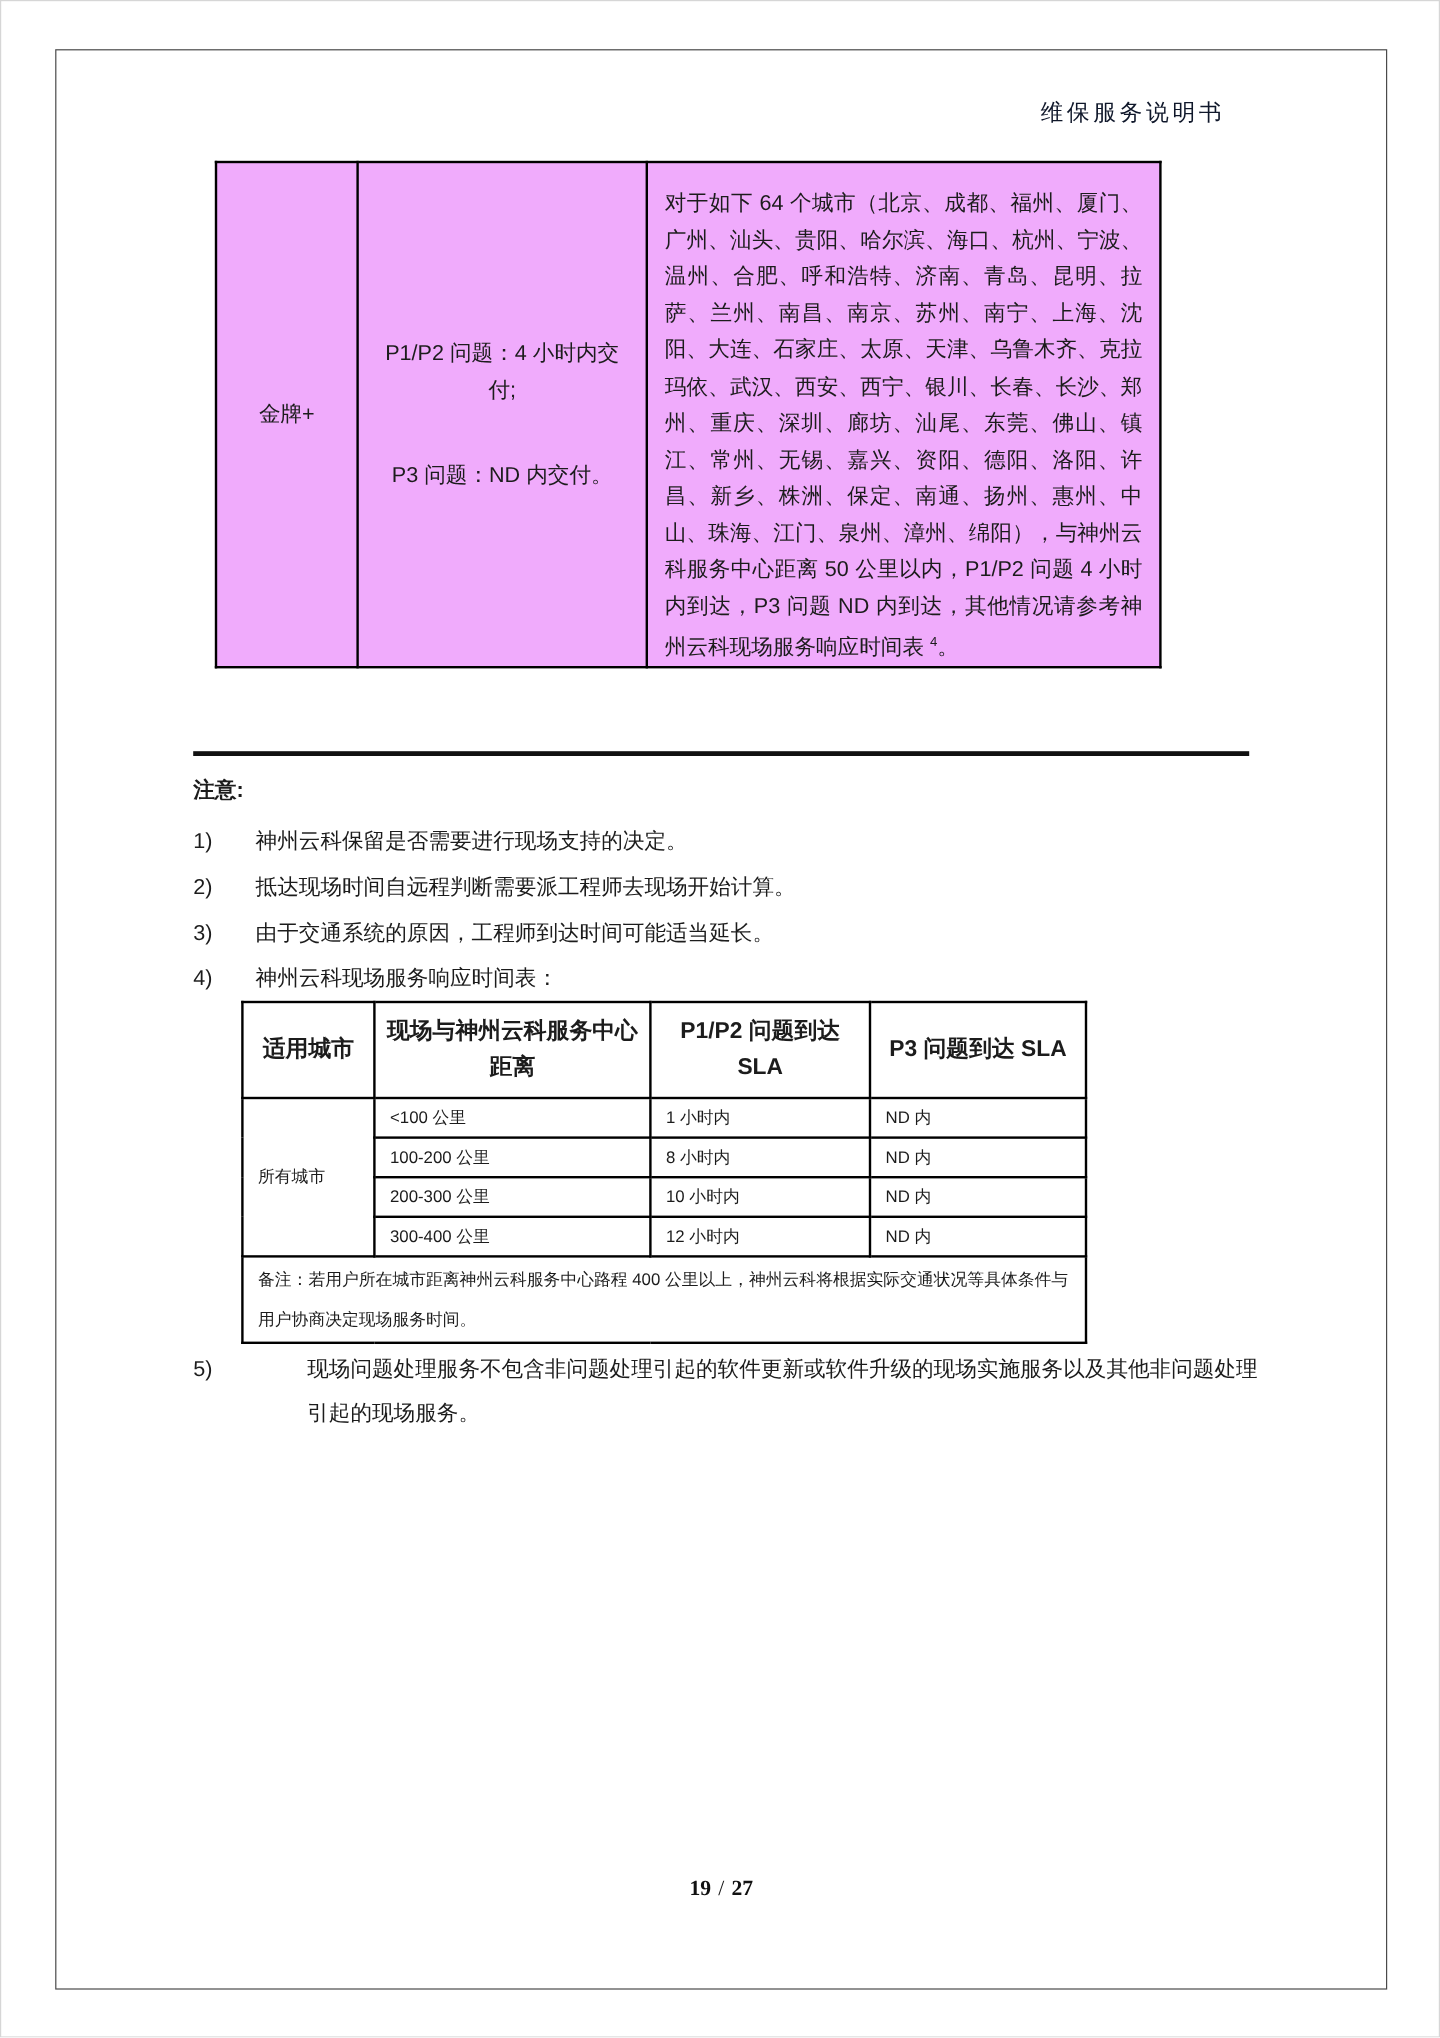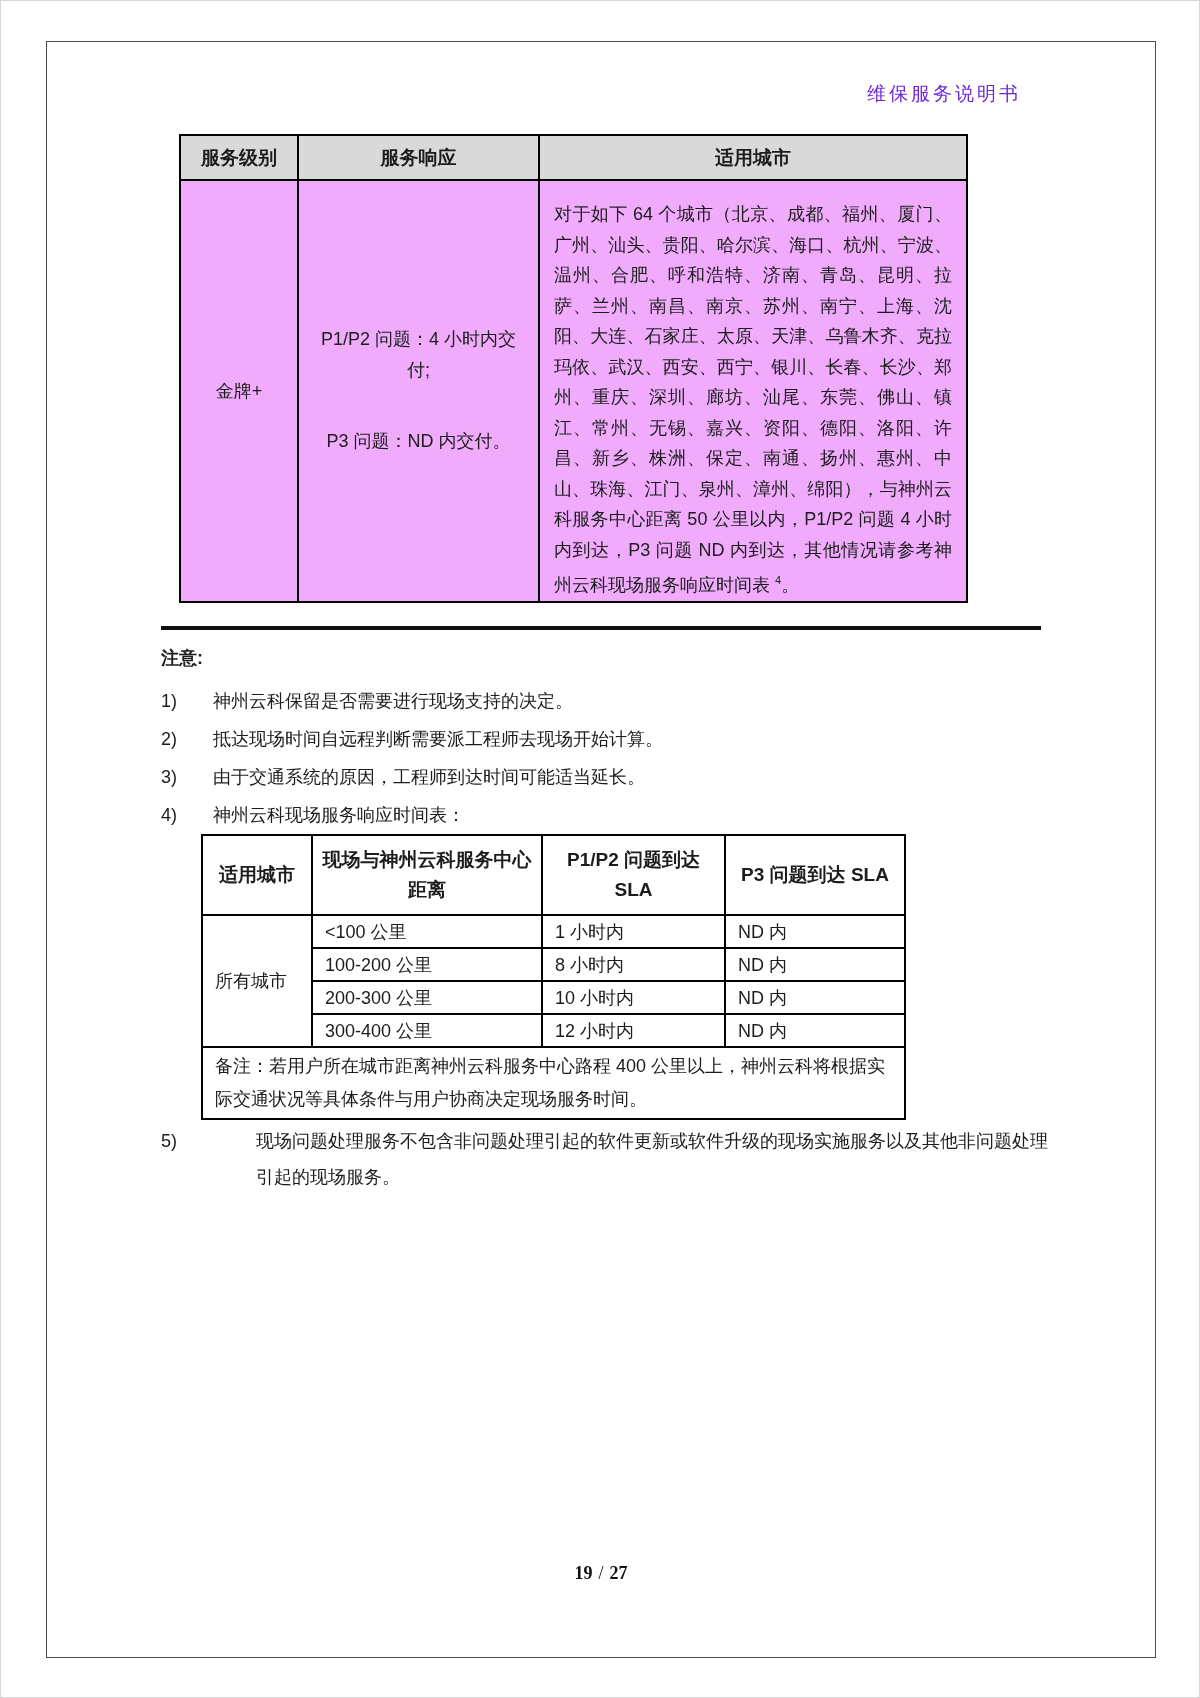--- a/index.html
+++ b/index.html
@@ -23,21 +23,21 @@
     border: 1.5px solid #4a4a4a;
     pointer-events: none;
   }
   .doc-header {
     position: absolute;
     left: 540px; top: 80px; width: 480px;
     text-align: right;
     font-family: "Liberation Serif", "DejaVu Serif", serif;
     font-size: 19px;
     letter-spacing: 3px;
-    color: #6d28d9;
+    color: #0f172a;
   }
 
   
   table.svc {
     position: absolute;
     left: 178px; top: 133px;
     width: 787px;
     border-collapse: collapse;
     table-layout: fixed;
   }
@@ -117,21 +117,21 @@
     height: 80px;
     font-weight: bold;
     font-size: 19px;
     text-align: center;
     vertical-align: middle;
     line-height: 30px;
     padding: 0 4px;
   }
   table.resp td {
     height: 33px;
-    font-size: 18px;
+    font-size: 14px;
     vertical-align: middle;
     padding: 2px 12px;
     text-align: left;
   }
   td.resp-scope { text-align: center; font-size: 18px; }
   td.resp-remark {
     font-size: 18px;
     line-height: 33px;
     padding: 8px 12px;
     height: auto;
@@ -172,25 +172,20 @@
 
   <div class="doc-header">维保服务说明书</div>
 
   <table class="svc">
     <colgroup>
       <col style="width:118px">
         <col style="width:241px">
         <col style="width:428px">
     </colgroup>
     <tbody>
-        <tr>
-      <th>服务级别</th>
-      <th>服务响应</th>
-      <th>适用城市</th>
-    </tr>
     <tr>
       <td class="svc-level">金牌+</td>
       <td class="svc-response">
         <div class="resp-p1p2">P1/P2 问题：4 小时内交付;</div>
         <div class="resp-p3">P3 问题：ND 内交付。</div>
       </td>
       <td class="svc-cities">
         <span>对于如下 64 个城市（北京、成都、福州、厦门、广州、汕头、贵阳、哈尔滨、海口、杭州、宁波、温州、合肥、呼和浩特、济南、青岛、昆明、拉萨、兰州、南昌、南京、苏州、南宁、上海、沈阳、大连、石家庄、太原、天津、乌鲁木齐、克拉玛依、武汉、西安、西宁、银川、长春、长沙、郑州、重庆、深圳、廊坊、汕尾、东莞、佛山、镇江、常州、无锡、嘉兴、资阳、德阳、洛阳、许昌、新乡、株洲、保定、南通、扬州、惠州、中山、珠海、江门、泉州、漳州、绵阳），与神州云科服务中心距离 50 公里以内，P1/P2 问题 4 小时内到达，P3 问题 ND 内到达，其他情况请参考神州云科现场服务响应时间表 </span><sup>4</sup><span>。</span>
       </td>
     </tr>

